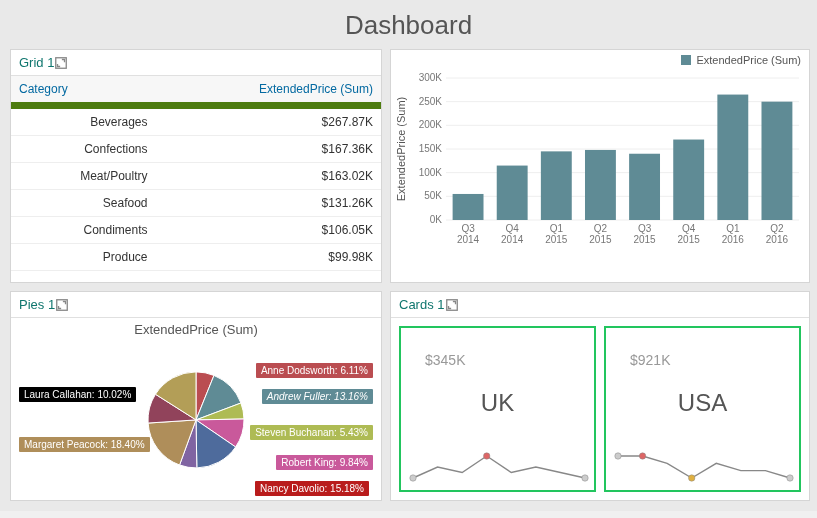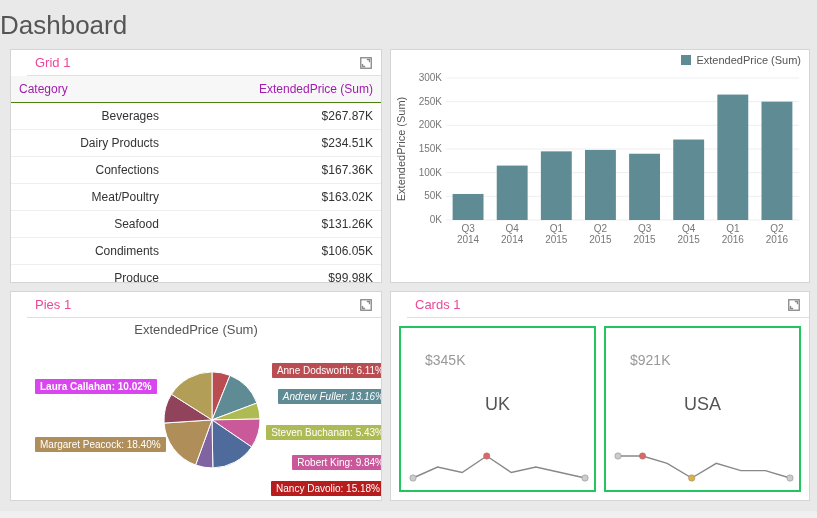--- a/index.html
+++ b/index.html
@@ -1,43 +1,43 @@
 <!DOCTYPE html>
 <html><head>
 <meta charset="utf-8">
 <style>
   * { box-sizing: border-box; margin: 0; padding: 0; }
   body { font-family: "Segoe UI", Arial, sans-serif; background: #f0f0f0; color: #333; }
   .page { width: 817px; margin: 0 auto; background: #e9e9e9; }
-  .title { text-align: left; font-size: 26px; font-weight: 300; color: #555; padding: 10px 0 8px; }
+  .title { text-align: center; font-size: 26px; font-weight: 300; color: #555; padding: 10px 16px 8px; }
   .grid-wrap { display: grid; grid-template-columns: 372px 420px; grid-template-rows: 234px 210px; gap: 8px; padding: 0 10px 10px; }
   .panel { background: #fff; border: 1px solid #d5d5d5; display: flex; flex-direction: column; overflow: hidden; }
-  .panel-header { display: flex; justify-content: space-between; align-items: center; padding: 5px 8px; border-bottom: 1px solid #e0e0e0; font-size: 13px; color: #ec4899; margin-left: 16px; }
+  .panel-header { display: flex; justify-content: flex-start; align-items: center; padding: 5px 8px; border-bottom: 1px solid #e0e0e0; font-size: 13px; color: #0f766e; }
   .panel-body { flex: 1; position: relative; overflow: hidden; }
   .max-icon { width: 14px; height: 14px; cursor: pointer; }
   
   table.datagrid { width: 100%; border-collapse: collapse; font-size: 12px; }
-  table.datagrid th { background: #f7f7f7; font-weight: normal; color: #a21caf; padding: 6px 8px; border-bottom: 1px solid #4d7c0f; }
+  table.datagrid th { background: #f7f7f7; font-weight: normal; color: #0369a1; padding: 6px 8px; border-bottom: 7px solid #4d7c0f; }
   table.datagrid th:first-child { text-align: left; }
   table.datagrid th:last-child { text-align: right; }
   table.datagrid td { padding: 6px 8px; border-bottom: 1px solid #eee; }
   table.datagrid td:first-child { text-align: right; }
   table.datagrid td:last-child { text-align: right; }
   
   .legend { position: absolute; top: 4px; right: 8px; font-size: 11px; color: #555; display: flex; align-items: center; gap: 5px; }
   .legend-swatch { width: 10px; height: 10px; background: #5f8b95; }
   
   .cards-row { display: flex; gap: 8px; padding: 8px; height: 100%; }
   .card { flex: 1; border: 2px solid #22c55e; position: relative; padding: 24px; }
   .card-val { font-size: 14px; color: #999; }
-  .card-lbl { position: absolute; top: 50%; left: 50%; transform: translate(-50%, -70%); font-size: 18px; color: #555; }
+  .card-lbl { position: absolute; top: 50%; left: 50%; transform: translate(-50%, -70%); font-size: 24px; color: #555; }
   .spark { position: absolute; bottom: 8px; left: 8px; right: 8px; height: 30px; }
   
   .pie-title { text-align: center; font-size: 13px; color: #555; margin-top: 4px; }
-  .pie-area { position: relative; width: 100%; height: calc(100% - 20px); margin-left: 16px; }
+  .pie-area { position: relative; width: 100%; height: calc(100% - 20px); }
   .pie-svg { position: absolute; left: 50%; top: 50%; transform: translate(-50%, -48%); }
   .pie-label { position: absolute; font-size: 10px; color: #fff; padding: 2px 5px; border-radius: 1px; white-space: nowrap; }
   
   .axis-label-y { font-size: 11px; fill: #555; }
   .axis-tick { font-size: 10px; fill: #777; }
 </style>
 </head>
 <body>
 
 <div class="page">
@@ -57,24 +57,20 @@
           <thead>
               <tr>
             <th>Category</th>
             <th>ExtendedPrice (Sum)</th>
           </tr>
             </thead>
           <tbody id="grid-body">
               <tr>
                 <td>Beverages</td>
                 <td>$267.87K</td>
-              </tr>
-              <tr>
-                <td>Dairy Products</td>
-                <td>$234.51K</td>
               </tr>
               <tr>
                 <td>Confections</td>
                 <td>$167.36K</td>
               </tr>
               <tr>
                 <td>Meat/Poultry</td>
                 <td>$163.02K</td>
               </tr>
               <tr>
@@ -154,21 +150,21 @@
       </div>
       <div class="panel-body">
         <div class="pie-title">ExtendedPrice (Sum)</div>
         <div class="pie-area" id="pie-area">
             <div class="pie-label" style="background: rgb(186, 77, 81); top: 26px; right: 8px;">Anne Dodsworth: 6.11%</div>
             <div class="pie-label" style="background: rgb(95, 139, 149); top: 52px; right: 8px; font-style: italic;">Andrew Fuller: 13.16%</div>
             <div class="pie-label" style="background: rgb(174, 187, 84); top: 88px; right: 8px;">Steven Buchanan: 5.43%</div>
             <div class="pie-label" style="background: rgb(201, 89, 155); top: 118px; right: 8px;">Robert King: 9.84%</div>
             <div class="pie-label" style="background: #b91c1c; top: 144px; right: 12px;">Nancy Davolio: 15.18%</div>
             <div class="pie-label" style="background: rgb(175, 142, 90); top: 100px; left: 8px;">Margaret Peacock: 18.40%</div>
-            <div class="pie-label" style="background: #d946ef; top: 42px; left: 8px; font-weight: bold;">Laura Callahan: 10.02%</div>
+            <div class="pie-label" style="background: #000000; top: 50px; left: 8px;">Laura Callahan: 10.02%</div>
             <svg width="96" height="96" viewBox="-48 -48 96 96" class="pie-svg">
               <path d="M0 0 L2.9391523179536475e-15 -48 A48 48 0 0 1 17.97800941722899 -44.50608022949253 Z" fill="#ba4d51" stroke="#fff" stroke-width="1"></path>
               <path d="M0 0 L17.97800941722899 -44.50608022949253 A48 48 0 0 1 44.92259912184168 -16.910354465188167 Z" fill="#5f8b95" stroke="#fff" stroke-width="1"></path>
               <path d="M0 0 L44.92259912184168 -16.910354465188167 A48 48 0 0 1 47.99147291427883 -0.9047251063395879 Z" fill="#aebb54" stroke="#fff" stroke-width="1"></path>
               <path d="M0 0 L47.99147291427883 -0.9047251063395879 A48 48 0 0 1 39.63193411238874 27.07969347151621 Z" fill="#c9599b" stroke="#fff" stroke-width="1"></path>
               <path d="M0 0 L39.63193411238874 27.07969347151621 A48 48 0 0 1 0.8444165443727838 47.99257193253545 Z" fill="#4e6b9c" stroke="#fff" stroke-width="1"></path>
               <path d="M0 0 L0.8444165443727838 47.99257193253545 A48 48 0 0 1 -16.429562000139413 45.100659557079375 Z" fill="#8064a2" stroke="#fff" stroke-width="1"></path>
               <path d="M0 0 L-16.429562000139413 45.100659557079375 A48 48 0 0 1 -47.89755680481092 3.13433439982251 Z" fill="#af8e5a" stroke="#fff" stroke-width="1"></path>
               <path d="M0 0 L-47.89755680481092 3.13433439982251 A48 48 0 0 1 -40.560028727009254 -25.668737204314983 Z" fill="#91435b" stroke="#fff" stroke-width="1"></path>
               <path d="M0 0 L-40.560028727009254 -25.668737204314983 A48 48 0 0 1 -8.817456953860943e-15 -48 Z" fill="#b39e57" stroke="#fff" stroke-width="1"></path>

